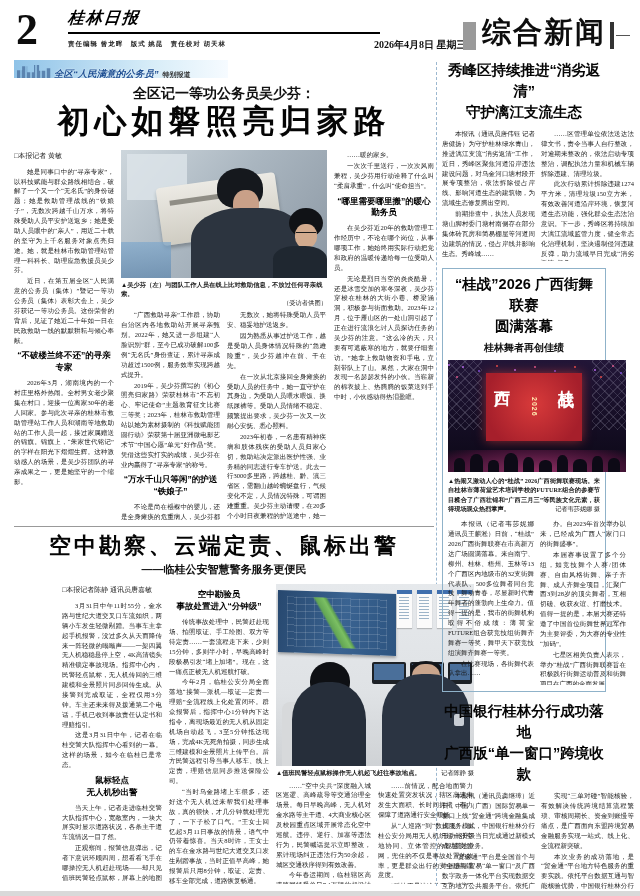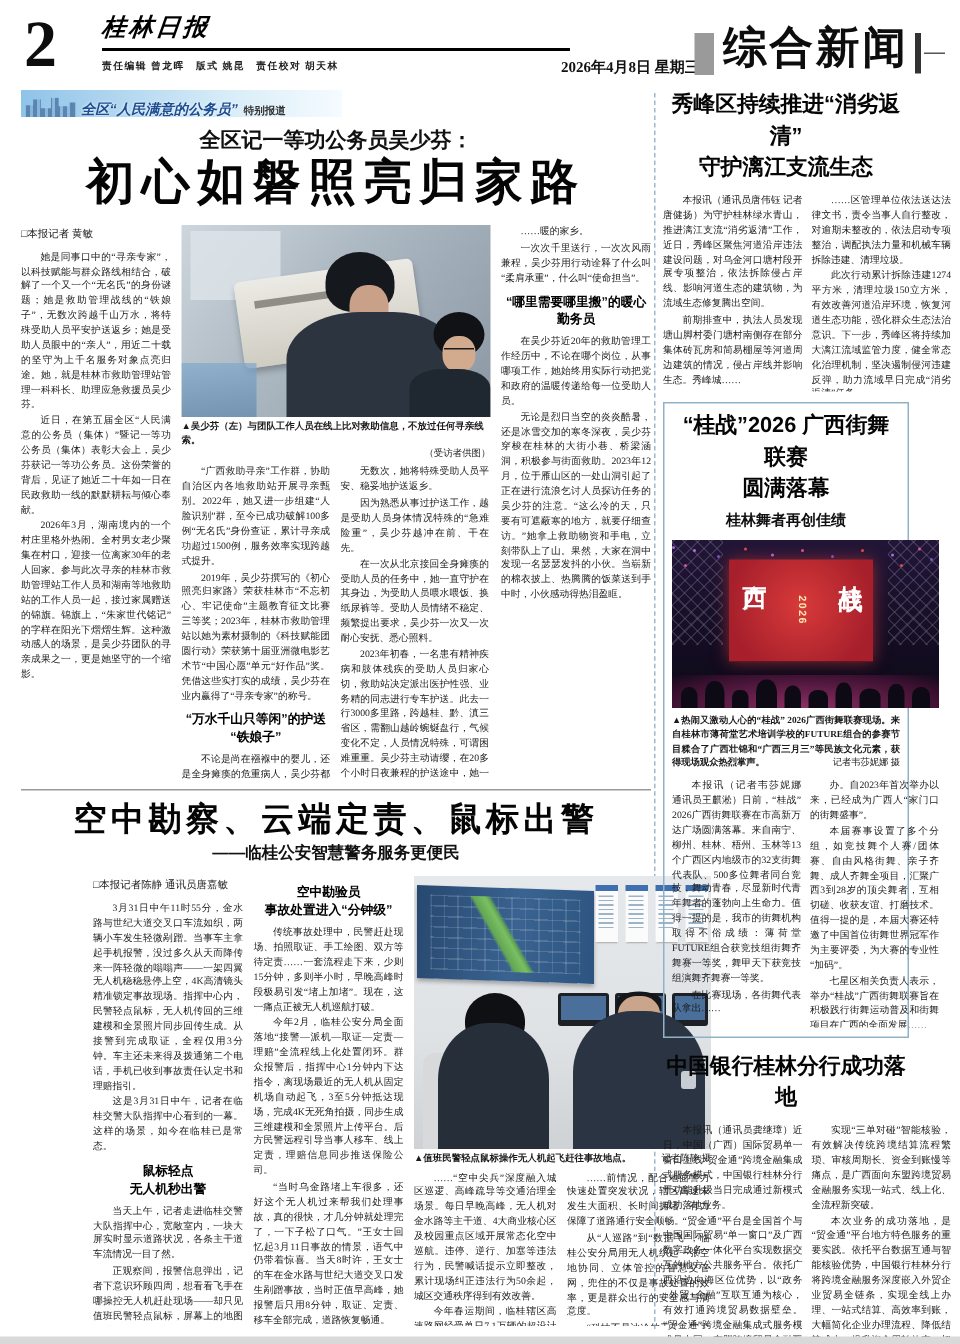--- a/index.html
+++ b/index.html
@@ -168,20 +168,21 @@
     </div>
     <div class="kicker">全区记一等功公务员吴少芬：</div>
     <div class="lead-headline">初心如磐照亮归家路</div>
 
     <div class="art1-body">
       <div class="ncol col-100">
         <p class="byline">□本报记者 黄敏</p>
         <div>
             <p class="para">她是同事口中的“寻亲专家”，以科技赋能与群众路线相结合，破解了一个又一个“无名氏”的身份谜题；她是救助管理战线的“铁娘子”，无数次跨越千山万水，将特殊受助人员平安护送返乡；她是受助人员眼中的“亲人”，用近二十载的坚守为上千名服务对象点亮归途。她，就是桂林市救助管理站管理一科科长、助理应急救援员吴少芬。</p>
             <p class="para">近日，在第五届全区“人民满意的公务员（集体）”暨记一等功公务员（集体）表彰大会上，吴少芬获记一等功公务员。这份荣誉的背后，见证了她近二十年如一日在民政救助一线的默默耕耘与倾心奉献。</p>
+            <div class="col-subhead">“不破楼兰终不还”的寻亲专家</div>
             <p class="para">2026年3月，湖南境内的一个村庄里格外热闹。全村男女老少聚集在村口，迎接一位离家30年的老人回家。参与此次寻亲的桂林市救助管理站工作人员和湖南等地救助站的工作人员一起，接过家属赠送的锦旗。锦旗上，“朱家世代铭记”的字样在阳光下熠熠生辉。这种激动感人的场景，是吴少芬团队的寻亲成果之一，更是她坚守的一个缩影。</p>
           </div>
       </div>
 
       <div class="mid-206">
         <div class="photo photo-lead">
           <div class="pl-window"></div>
           <div class="pl-printer"></div>
           <div class="pl-p1-hair"></div>
           <div class="pl-p1-face"></div>
@@ -346,20 +347,21 @@
             <p class="para">办。自2023年首次举办以来，已经成为广西人“家门口的街舞盛事”。</p>
             <p class="para">本届赛事设置了多个分组，如竞技舞个人赛/团体赛、自由风格街舞、亲子齐舞、成人齐舞全项目，汇聚广西3到28岁的顶尖舞者，互相切磋、收获友谊、打磨技术。值得一提的是，本届大赛还特邀了中国首位街舞世界冠军作为主要评委，为大赛的专业性“加码”。</p>
             <p class="para">七星区相关负责人表示，举办“桂战”广西街舞联赛旨在积极践行街舞运动普及和街舞项目在广西的全面发展……</p>
           </div>
       </div>
     </div>
 
     <div class="bank">
       <div class="r-headline">
         <div>中国银行桂林分行成功落地</div>
+        <div>广西版“单一窗口”跨境收款</div>
       </div>
       <div class="r-body">
         <div class="r-col">
             <p class="para">本报讯（通讯员龚继璋）近日，中国（广西）国际贸易单一窗口上线“贸金通”跨境金融集成式服务模式，中国银行桂林分行于功能升级当日完成通过新模式成功落地业务。</p>
             <p class="para">“贸金通”平台是全国首个与中国国际贸易“单一窗口”及广西数字政务一体化平台实现数据交互的地方公共服务平台。依托广西沿边向海区位优势，以“政务+外贸+金融”互联互通为核心，有效打通跨境贸易数据壁垒。“贸金通”跨境金融集成式服务模式是中国—东盟跨境贸易金融互联互通平台（简称“贸金通”）、“汇小二”跨境金融服务智能体与“单一窗口”深度对接、资源整合后，全面打造的集外汇政策咨询、企业名录登记、跨境结算等于一体的全链条跨境金融服务闭环。</p>
           </div>
         <div class="r-col">
             <p class="para">实现“三单对碰”智能核验，有效解决传统跨境结算流程繁琐、审核周期长、资金到账慢等痛点，是广西面向东盟跨境贸易金融服务实现一站式、线上化、全流程新突破。</p>
             <p class="para">本次业务的成功落地，是“贸金通”平台地方特色服务的重要实践。依托平台数据互通与智能核验优势，中国银行桂林分行将跨境金融服务深度嵌入外贸企业贸易全链条，实现全线上办理、一站式结算、高效率到账，大幅简化企业办理流程、降低结算成本、提升资金周转效率，切实为外贸企业纾困解难。</p>
             <p class="para">下一步，中国银行桂林分行将以此次业务落地为新起点，持续深化与广西版单一窗口“贸金通”平台合作，不断优化跨境收款、贸易融资等一体化金融服务，为桂林外贸企业提供安全、高效、便捷的跨境金融支持，以金融活水畅通中国—东盟贸易通道，为广西开放型经济高质量发展贡献更大金融力量。</p>

